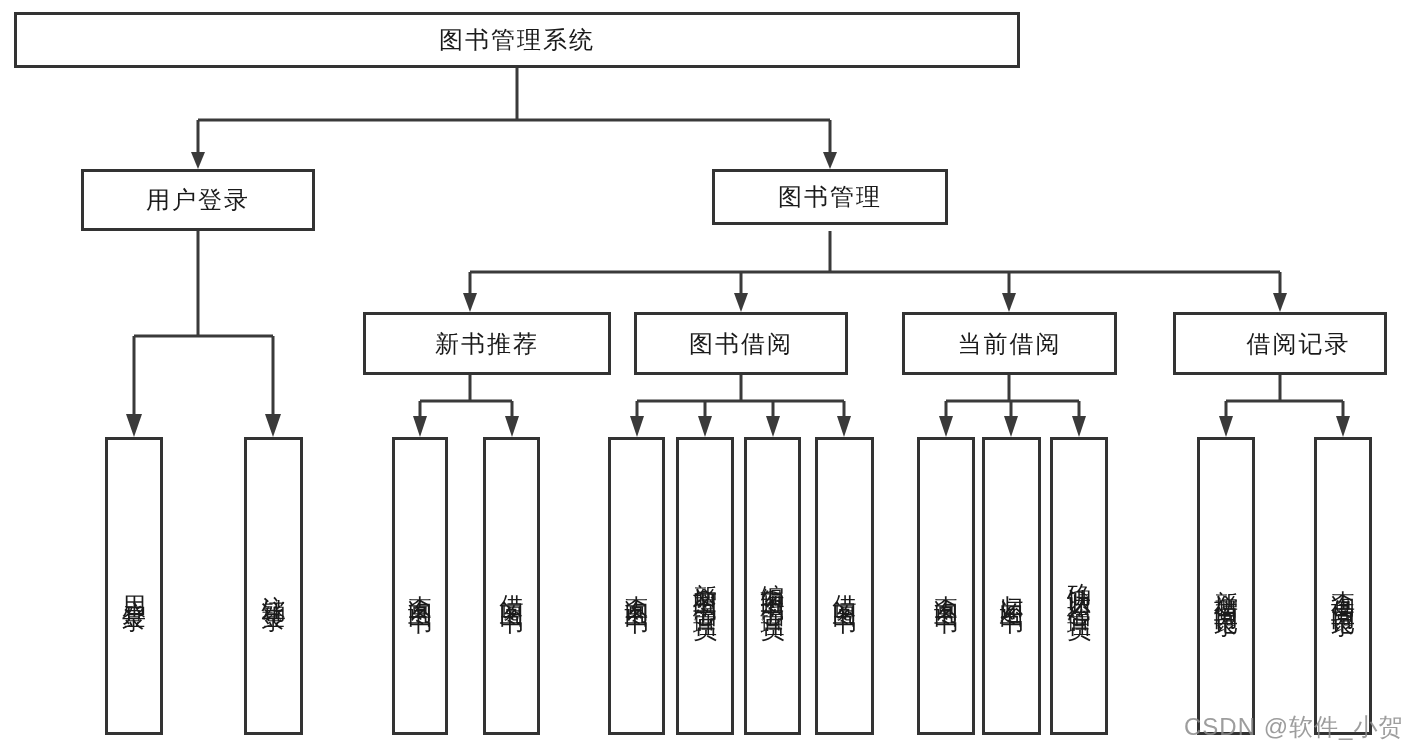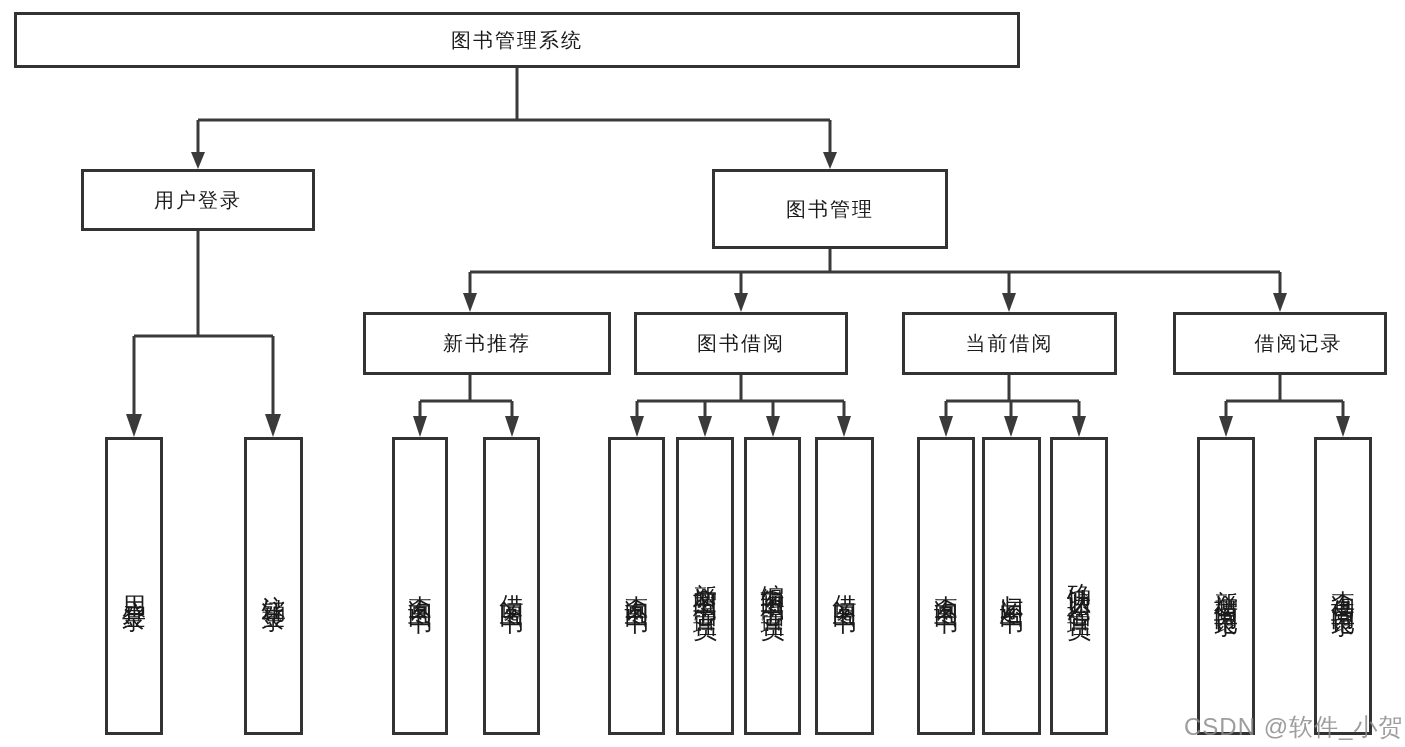--- a/index.html
+++ b/index.html
@@ -8,21 +8,21 @@
     font-family:"Liberation Sans","DejaVu Sans",sans-serif;
   }
   .canvas{position:relative;width:1405px;height:747px;background:#ffffff;overflow:hidden;}
   svg.connectors{position:absolute;left:0;top:0;width:1405px;height:747px;z-index:1;}
   .node{
     position:absolute;box-sizing:border-box;z-index:2;
     background:#ffffff;border:3px solid #333333;
     display:flex;align-items:center;justify-content:center;
     color:#1a1a1a;
   }
-  .h-node{font-size:20px;letter-spacing:2px;white-space:nowrap;}
+  .h-node{font-size:24px;letter-spacing:2px;white-space:nowrap;}
   .v-node .vtext{
     writing-mode:vertical-rl;text-orientation:mixed;
     font-size:24px;line-height:1;letter-spacing:5px;
   }
   .watermark{
     position:absolute;left:1184px;top:711px;z-index:3;
     font-size:24px;color:rgba(140,140,140,0.85);
     white-space:nowrap;letter-spacing:1px;
   }
 </style>
@@ -58,21 +58,21 @@
       <polygon points="1004,416 1018,416 1011,437"></polygon>
       <polygon points="1072,416 1086,416 1079,437"></polygon>
       <polygon points="1219,416 1233,416 1226,437"></polygon>
       <polygon points="1336,416 1350,416 1343,437"></polygon>
     </g>
   </svg>
 
   <div class="node h-node" style="left:14px;top:12px;width:1006px;height:56px;">图书管理系统</div>
 
   <div class="node h-node" style="left:81px;top:169px;width:234px;height:62px;">用户登录</div>
-  <div class="node h-node" style="left:712px;top:169px;width:236px;height:80px;">图书管理</div>
+  <div class="node h-node" style="left:712px;top:169px;width:236px;height:56px;">图书管理</div>
 
   <div class="node h-node" style="left:363px;top:312px;width:248px;height:63px;">新书推荐</div>
   <div class="node h-node" style="left:902px;top:312px;width:215px;height:63px;">当前借阅</div>
   <div class="node h-node" style="left:634px;top:312px;width:214px;height:63px;">图书借阅</div>
   <div class="node h-node" style="left:1173px;top:312px;width:214px;height:63px;padding-left:37px;">借阅记录</div>
 
   <div class="node v-node" style="left:105px;top:437px;width:58px;height:298px;">
     <span class="vtext">用户登录</span>
   </div>
   <div class="node v-node" style="left:244px;top:437px;width:59px;height:298px;">

